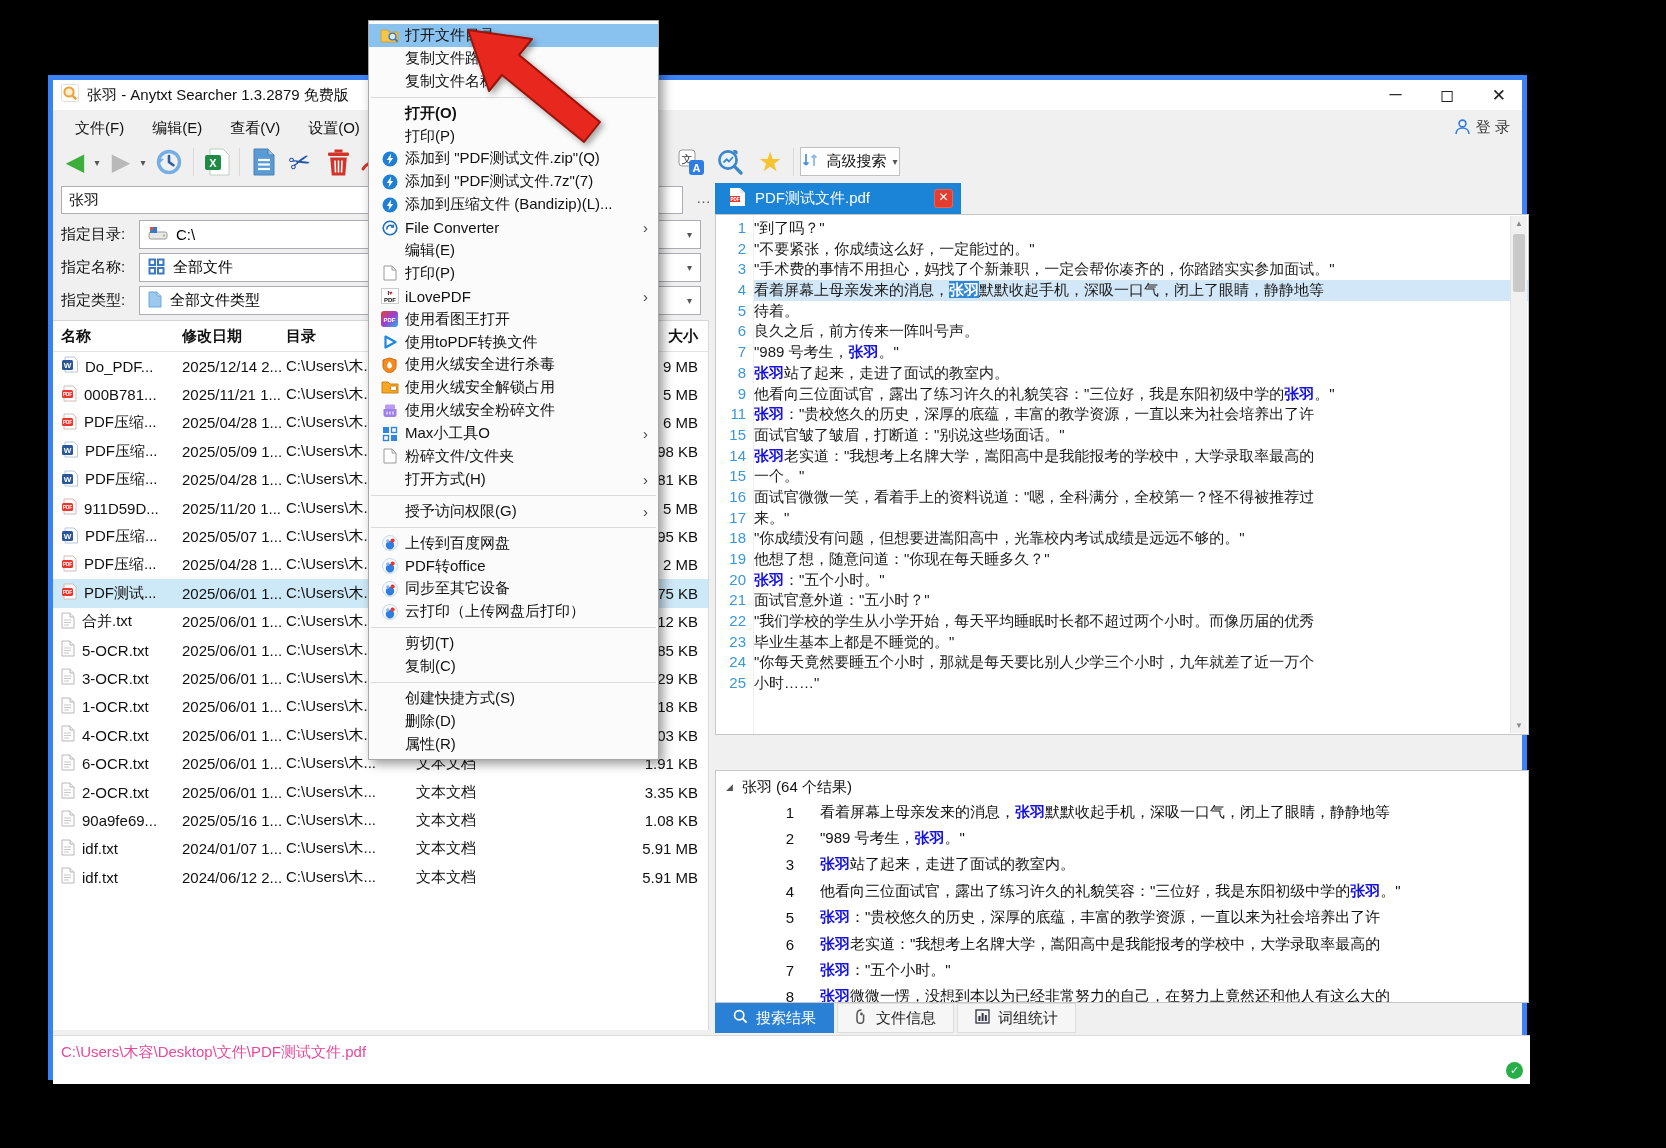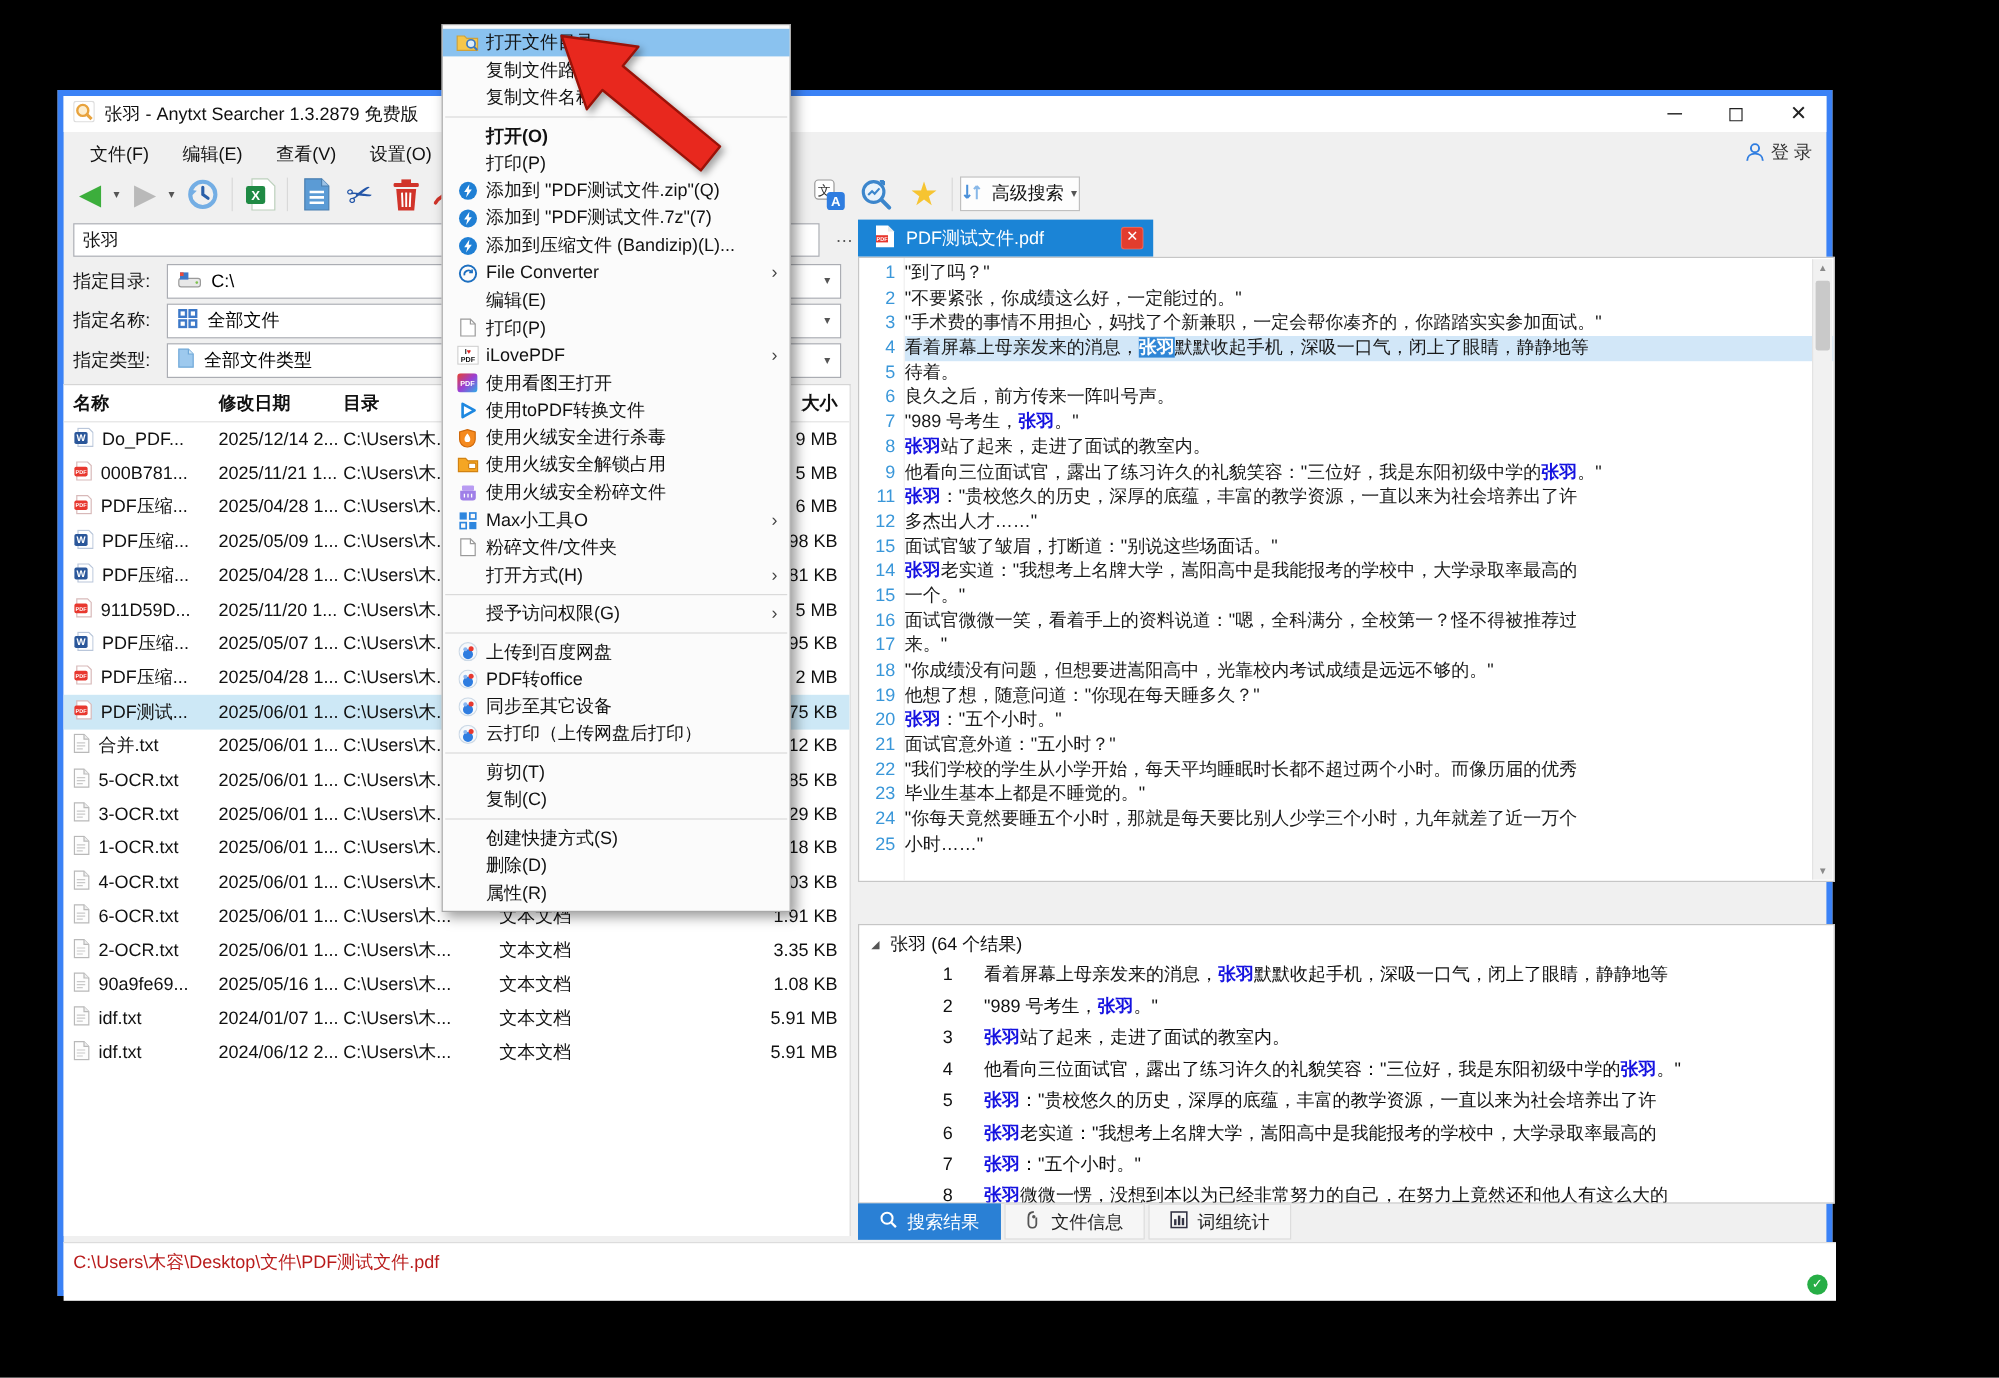--- a/index.html
+++ b/index.html
@@ -79,21 +79,21 @@
   .rrow{display:flex;height:26.4px;align-items:center;white-space:nowrap}
   .rnum{width:78px;text-align:right;flex:none}
   .rtext{margin-left:26px}
   
   .btabs{position:absolute;left:662px;top:923px;height:30px;display:flex;gap:3px}
   .btab{height:30px;display:flex;align-items:center;gap:8px;padding:0 17px;font-size:15px;background:#f6f6f6;
         border:1px solid #ddd;color:#222;box-sizing:border-box}
   .btab.active{background:#2a80d5;color:#fff;border-color:#2a80d5}
   
   .statusbar{position:absolute;left:0;top:955px;width:1477px;height:48px;background:#fff;border-top:1px solid #dcdcdc}
-  .path{position:absolute;left:8px;top:7px;font-size:15px;color:#b91c1c}
+  .path{position:absolute;left:8px;top:7px;font-size:15px;color:#ec4899}
   .okmark{position:absolute;right:7px;bottom:5px;width:17px;height:17px;border-radius:50%;background:#27ae46;color:#fff;
           font-size:11px;line-height:17px;text-align:center;font-weight:bold}
   
   #ctx{position:absolute;left:368px;top:20px;width:291px;background:#fbfbfb;border:1px solid #a8a8a8;
        box-shadow:4px 4px 10px rgba(0,0,0,.4);padding:3px 0;box-sizing:border-box;z-index:10}
   .ci{height:22.9px;display:flex;align-items:center;font-size:15px;color:#111;padding-left:5px;position:relative;white-space:nowrap}
   .ci .ic{width:31px;flex:none;display:flex;justify-content:center;align-items:center}
   .ci.hl{background:#8ac2ef}
   .ci.bold .cl{font-weight:bold}
   .ci .sub{position:absolute;right:10px;color:#444;font-size:15px}
@@ -648,24 +648,20 @@
         </div>
         <div class="pline">
           <span class="ln">9</span>
           <span class="ltext">他看向三位面试官，露出了练习许久的礼貌笑容："三位好，我是东阳初级中学的<b class="kw">张羽</b>。"</span>
         </div>
         <div class="pline">
           <span class="ln">11</span>
           <span class="ltext"><b class="kw">张羽</b>："贵校悠久的历史，深厚的底蕴，丰富的教学资源，一直以来为社会培养出了许</span>
         </div>
         <div class="pline">
-          <span class="ln">12</span>
-          <span class="ltext">多杰出人才……"</span>
-        </div>
-        <div class="pline">
           <span class="ln">15</span>
           <span class="ltext">面试官皱了皱眉，打断道："别说这些场面话。"</span>
         </div>
         <div class="pline">
           <span class="ln">14</span>
           <span class="ltext"><b class="kw">张羽</b>老实道："我想考上名牌大学，嵩阳高中是我能报考的学校中，大学录取率最高的</span>
         </div>
         <div class="pline">
           <span class="ln">15</span>
           <span class="ltext">一个。"</span>

